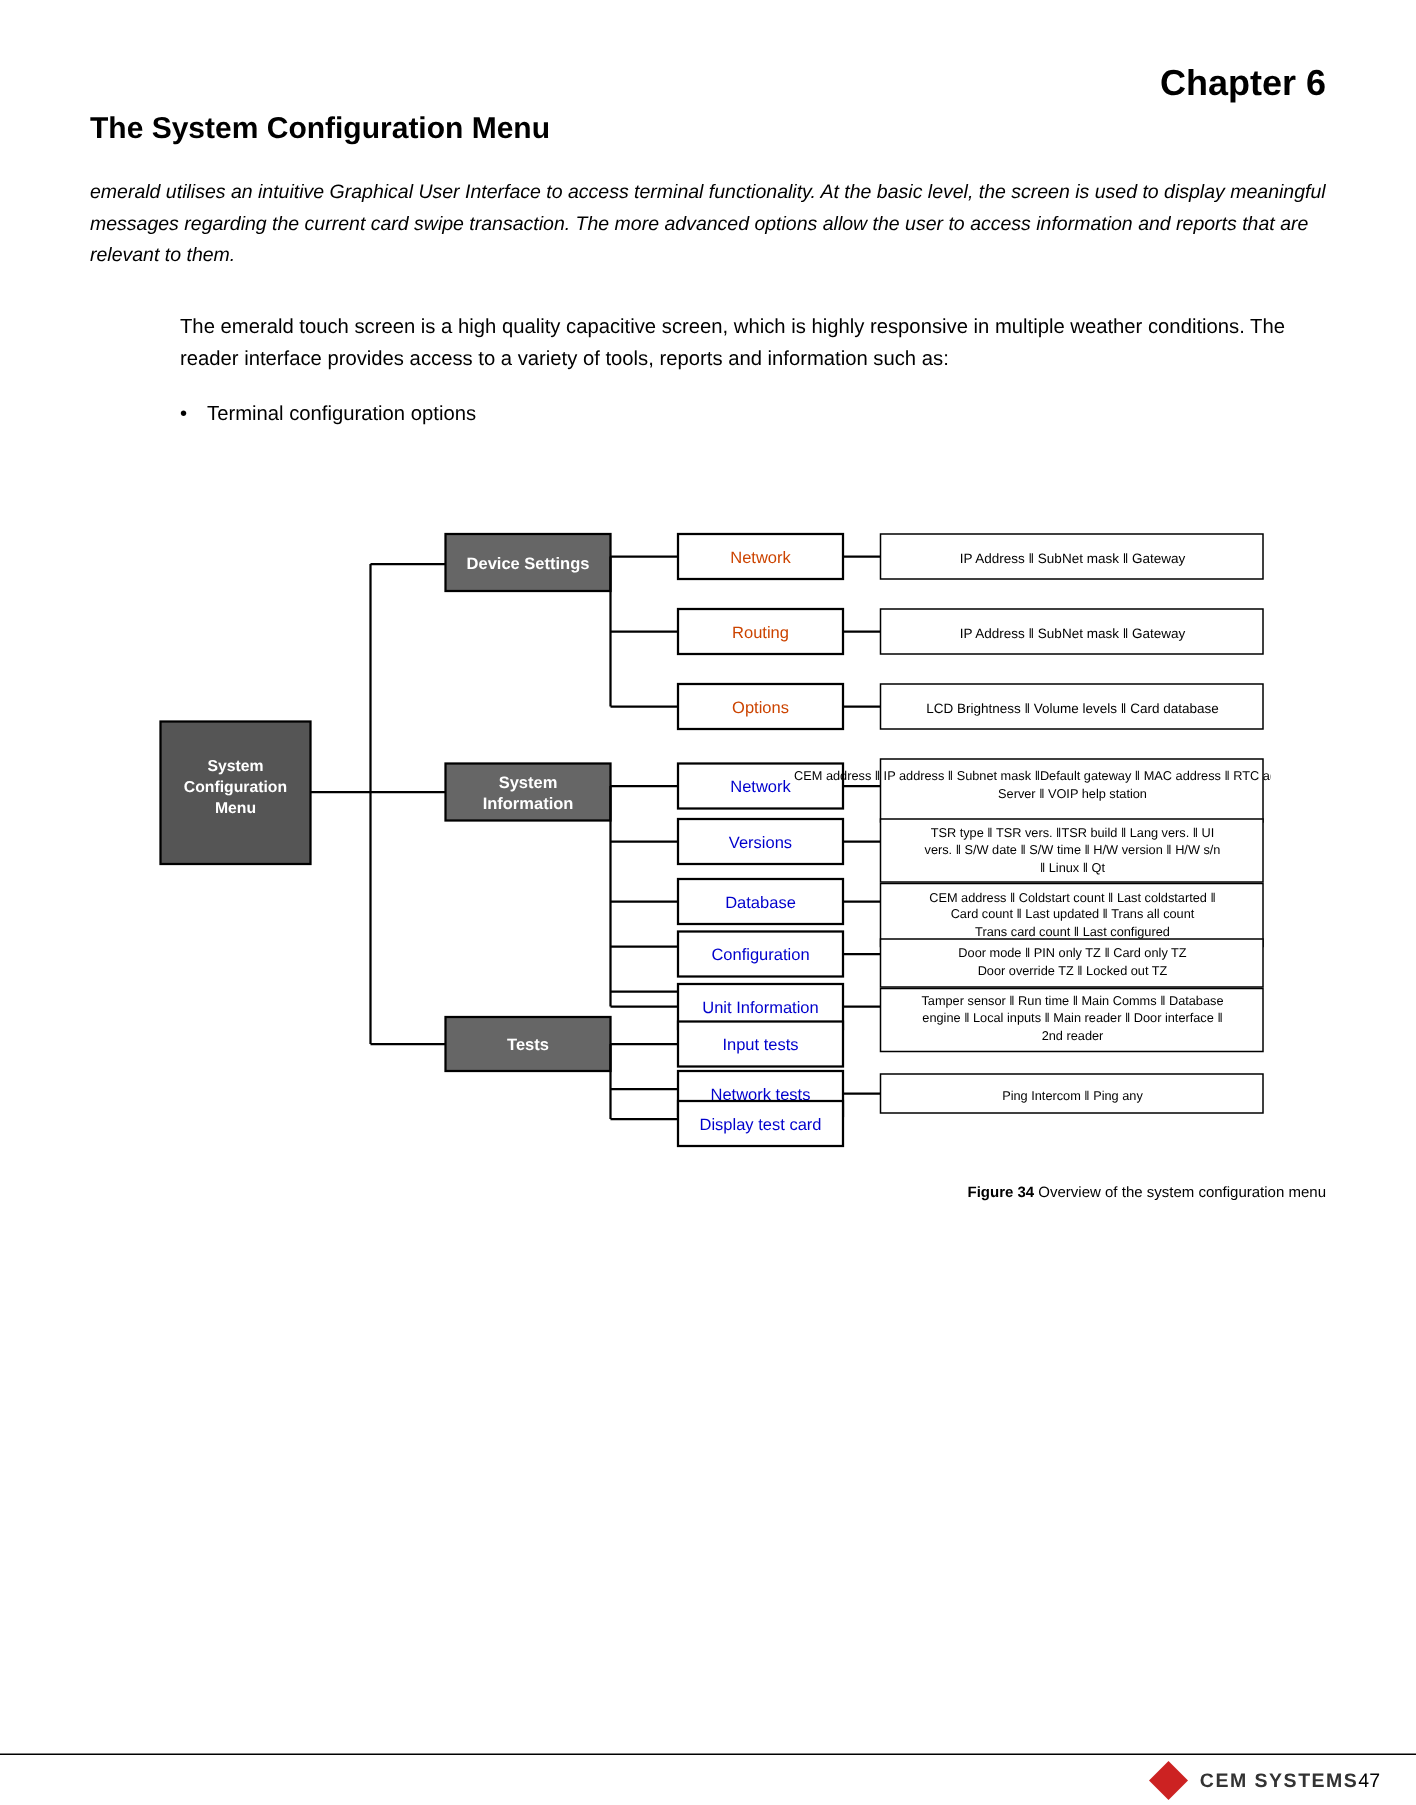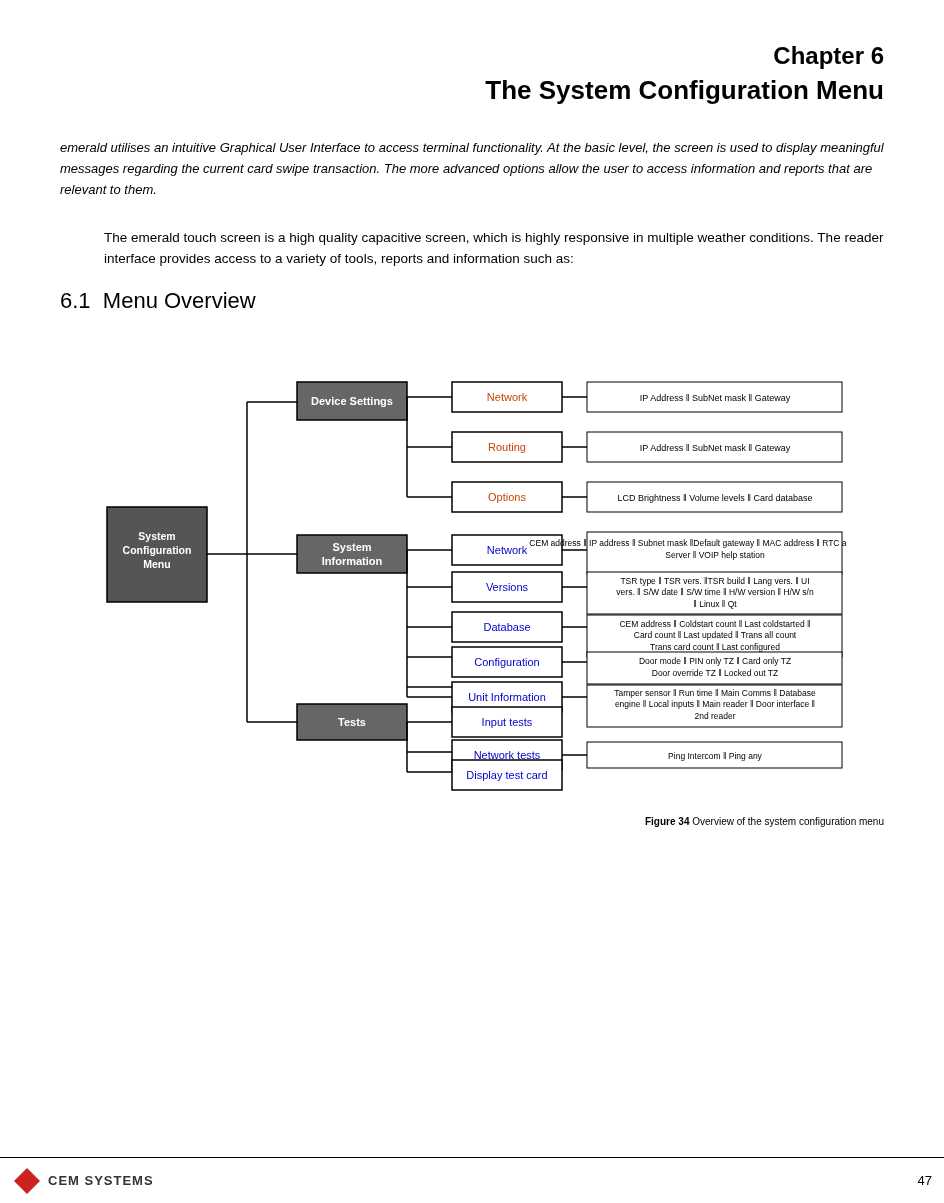--- a/index.html
+++ b/index.html
@@ -15,33 +15,33 @@
       padding: 40px 60px 60px 60px;
     }
     .chapter-heading {
       text-align: right;
       font-size: 24px;
       font-weight: bold;
       margin-bottom: 4px;
       line-height: 1.3;
     }
     .chapter-title {
-      text-align: right;
-      font-size: 26px;
-      font-weight: bold;
-      margin-bottom: 32px;
+      text-align: left;
+      font-size: 20px;
+      font-weight: bold;
+      margin-bottom: 20px;
     }
     .intro-text {
       font-size: 13px;
       line-height: 1.6;
       margin-bottom: 26px;
       font-style: italic;
     }
     .indented-block {
-      margin-left: 44px;
+      margin-left: 60px;
       margin-bottom: 14px;
     }
     .indented-block p {
       font-size: 13.5px;
       line-height: 1.6;
       margin-bottom: 10px;
     }
     .bullet-list {
       list-style: none;
       margin-left: 60px;
@@ -80,23 +80,23 @@
     }
     
     .footer {
       position: absolute;
       bottom: 0;
       left: 0;
       right: 0;
       border-top: 1.5px solid #000;
       display: flex;
       align-items: center;
-      justify-content: space-between;
-      padding: 8px 12px;
-      height: 46px;
+      justify-content: flex-end;
+      padding: 8px 24px;
+      height: 34px;
     }
     .footer-logo {
       display: flex;
       align-items: center;
       gap: 6px;
     }
     .footer-logo-text {
       font-size: 13px;
       font-weight: bold;
       letter-spacing: 1px;
@@ -120,25 +120,23 @@
   <div class="chapter-heading">Chapter 6</div>
   <div class="chapter-title">The System Configuration Menu</div>
 
   <p class="intro-text">emerald utilises an intuitive Graphical User Interface to access terminal functionality. At the basic level, the screen is used to display meaningful messages regarding the current card swipe transaction. The more advanced options allow the user to access information and reports that are relevant to them.</p>
 
   <div class="indented-block">
     <p>The emerald touch screen is a high quality capacitive screen, which is highly responsive in multiple weather conditions. The reader interface provides access to a variety of tools, reports and information such as:</p>
   </div>
 
   <ul class="bullet-list">
+    <li>Terminal configuration options</li>
   </ul>
 
-  <h2 class="section-heading">
-    <span>6.1</span>&nbsp; <span>Menu Overview</span>
-  </h2>
 
   <div class="diagram-container">
     <svg class="svg-diagram" viewBox="0 0 750 470">
 
       <rect x="10" y="175" width="100" height="95" fill="#555" stroke="#000" stroke-width="1.5"></rect>
       <text x="60" y="208" text-anchor="middle" fill="white" font-size="10.5" font-weight="bold">System</text>
       <text x="60" y="222" text-anchor="middle" fill="white" font-size="10.5" font-weight="bold">Configuration</text>
       <text x="60" y="236" text-anchor="middle" fill="white" font-size="10.5" font-weight="bold">Menu</text>
 
       <line x1="110" y1="222" x2="150" y2="222" stroke="#000" stroke-width="1.5"></line>

